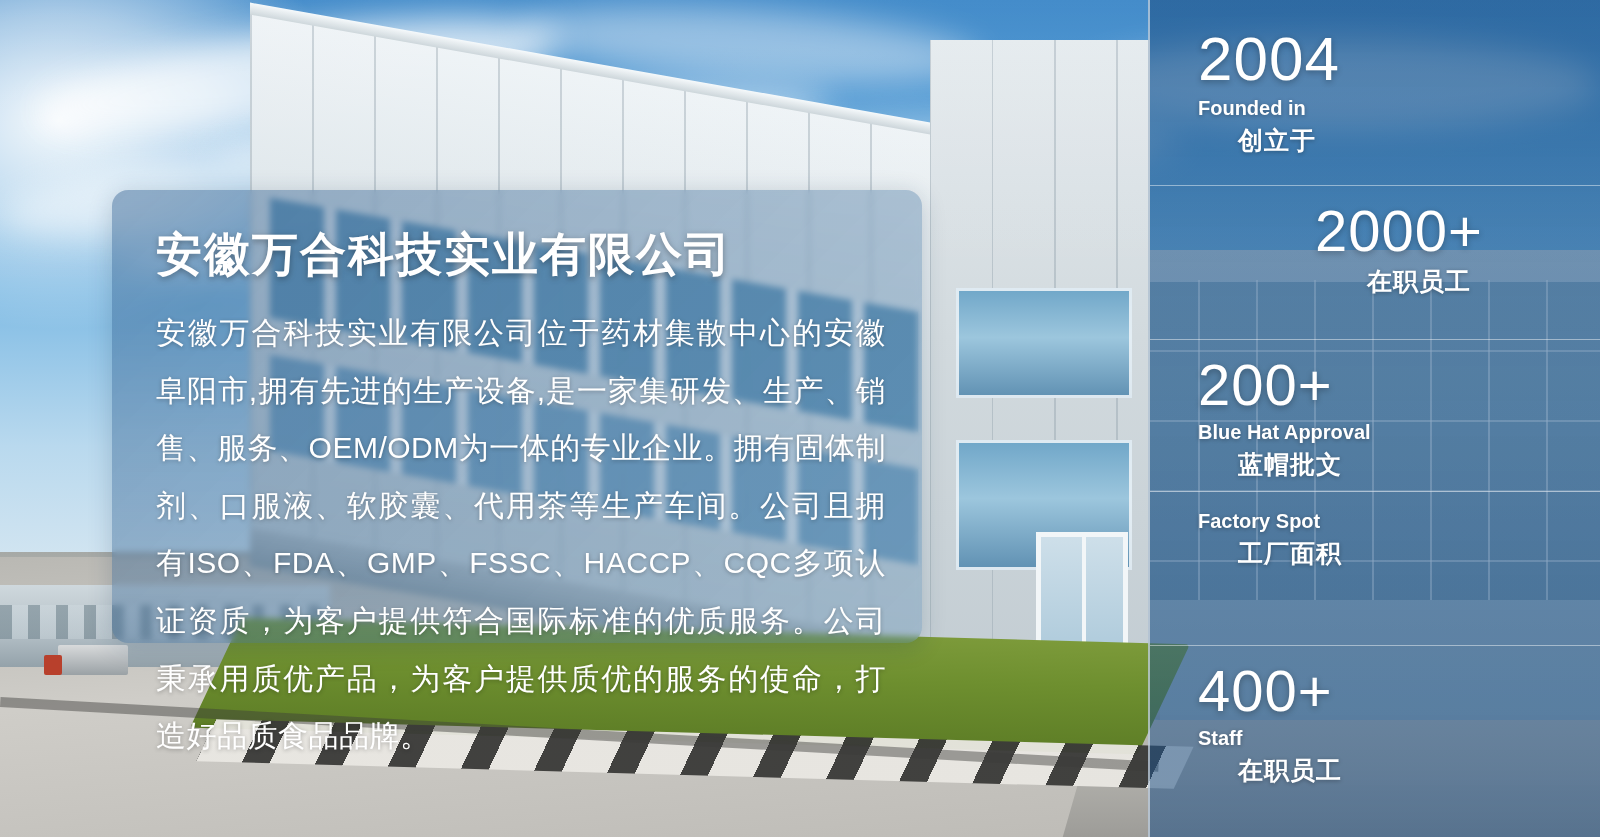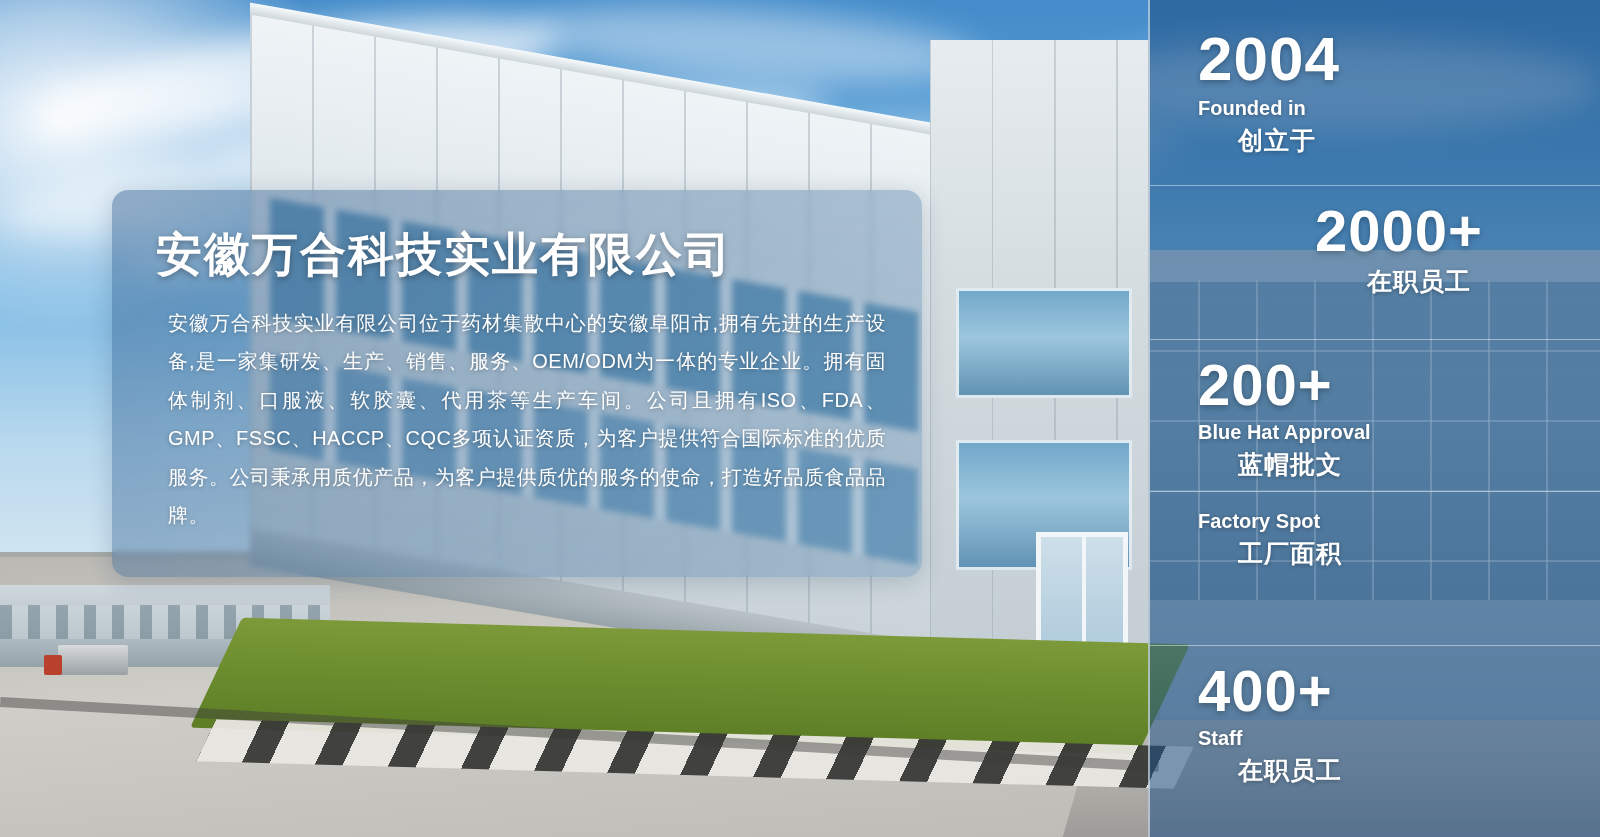--- a/index.html
+++ b/index.html
@@ -196,44 +196,44 @@
   .haze {
     position: absolute; inset: 0;
     background: linear-gradient(180deg, rgba(255,255,255,0.10) 0%, rgba(255,255,255,0.0) 35%);
     pointer-events: none;
   }
 
   
   .card {
     position: absolute;
     left: 112px; top: 190px;
-    width: 810px; height: 387px;
+    width: 810px; height: 453px;
     background: linear-gradient(135deg, rgba(46,92,140,0.46) 0%, rgba(58,106,152,0.40) 45%, rgba(80,130,172,0.34) 100%);
     border-radius: 16px;
     backdrop-filter: blur(3px);
     box-shadow: 0 4px 24px rgba(20,50,80,0.20);
     padding: 28px 36px 24px 36px;
     box-sizing: border-box;
   }
   .card-title {
     color: #ffffff;
     font-size: 46px;
     font-weight: bold;
     letter-spacing: 2px;
     margin: 6px 0 18px 8px;
     text-shadow: 0 2px 6px rgba(0,0,0,0.35);
     white-space: nowrap;
   }
   .card-body {
     color: #ffffff;
-    font-size: 20px;
+    font-size: 30px;
     line-height: 1.92;
     letter-spacing: 0.5px;
     text-shadow: 0 1px 4px rgba(0,0,0,0.30);
-    margin-left: 20px;
+    margin-left: 8px;
     text-align: justify;
   }
 
   
   .rail {
     position: absolute;
     right: 0; top: 0;
     width: 452px; height: 837px;
     background: linear-gradient(180deg, rgba(28,78,130,0.55) 0%, rgba(34,88,142,0.50) 50%, rgba(30,80,134,0.55) 100%);
     border-left: 2px solid rgba(255,255,255,0.55);
@@ -247,21 +247,21 @@
   }
   .stat:last-child { border-bottom: none; }
   .s0 { height: 186px; padding-top: 26px; }
   .s1 { height: 154px; text-align: center; }
   .s2 { height: 152px; }
   .s3 { height: 154px; }
   .s4 { height: 191px; }
   .stat-num {
     color: #ffffff;
     font-size: 58px;
-    font-weight: bold;
+    font-weight: normal;
     line-height: 1.08;
     letter-spacing: 1px;
     text-shadow: 0 2px 6px rgba(0,0,0,0.30);
   }
   .s0 .stat-num { font-size: 62px; }
   .stat-en {
     color: #ffffff;
     font-size: 20px;
     font-weight: bold;
     line-height: 1.35;

